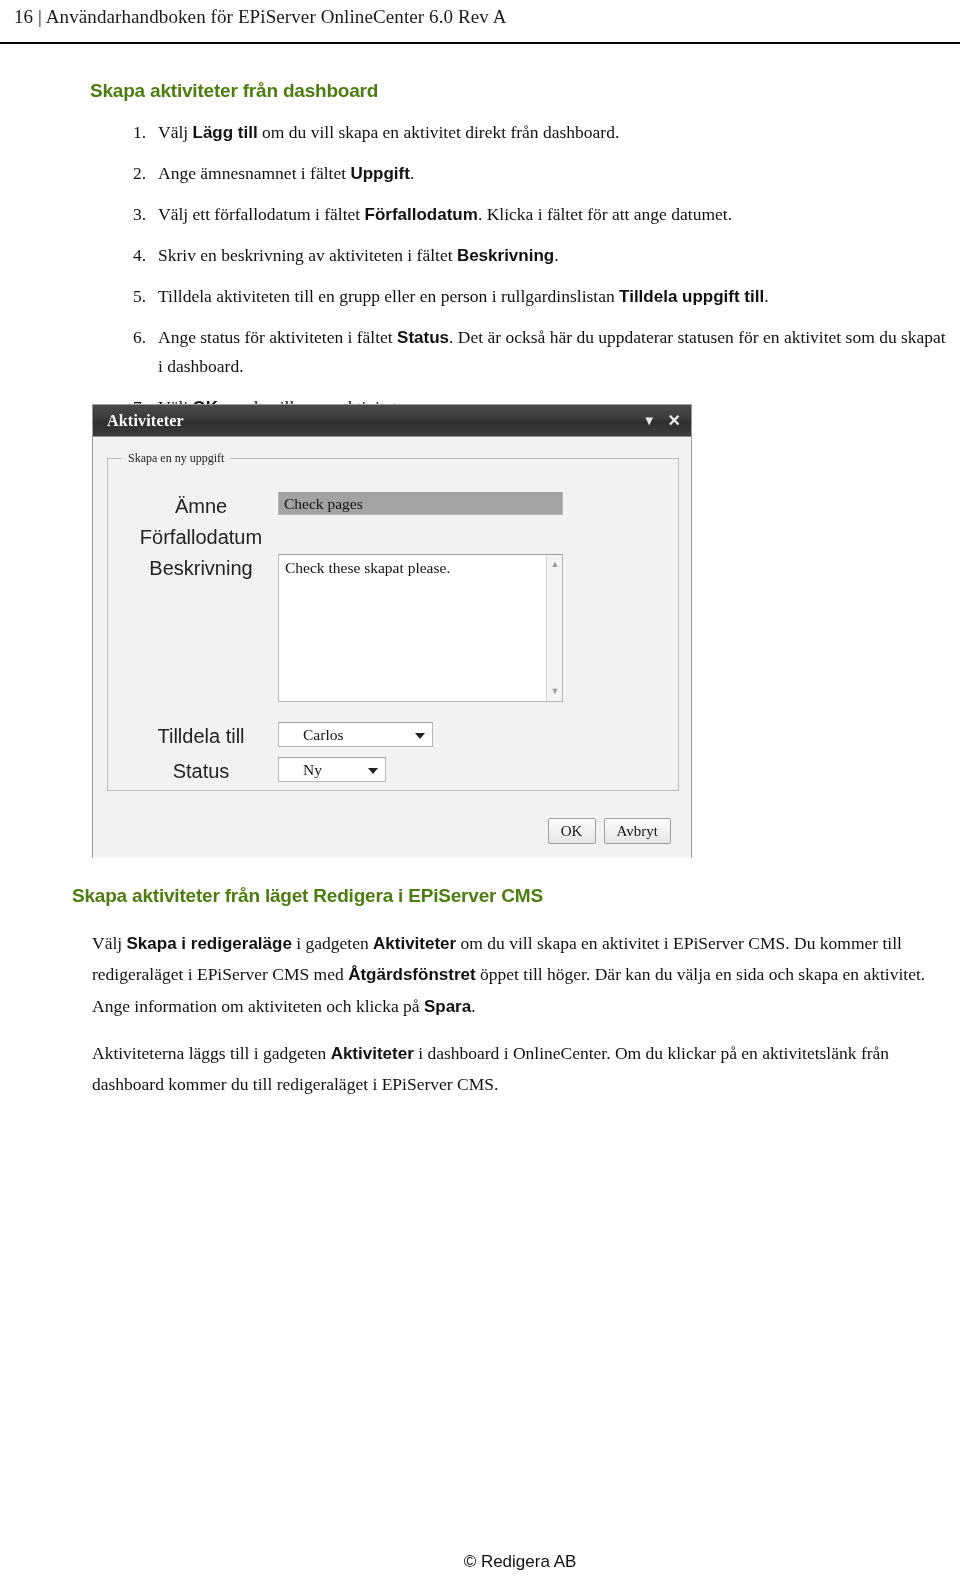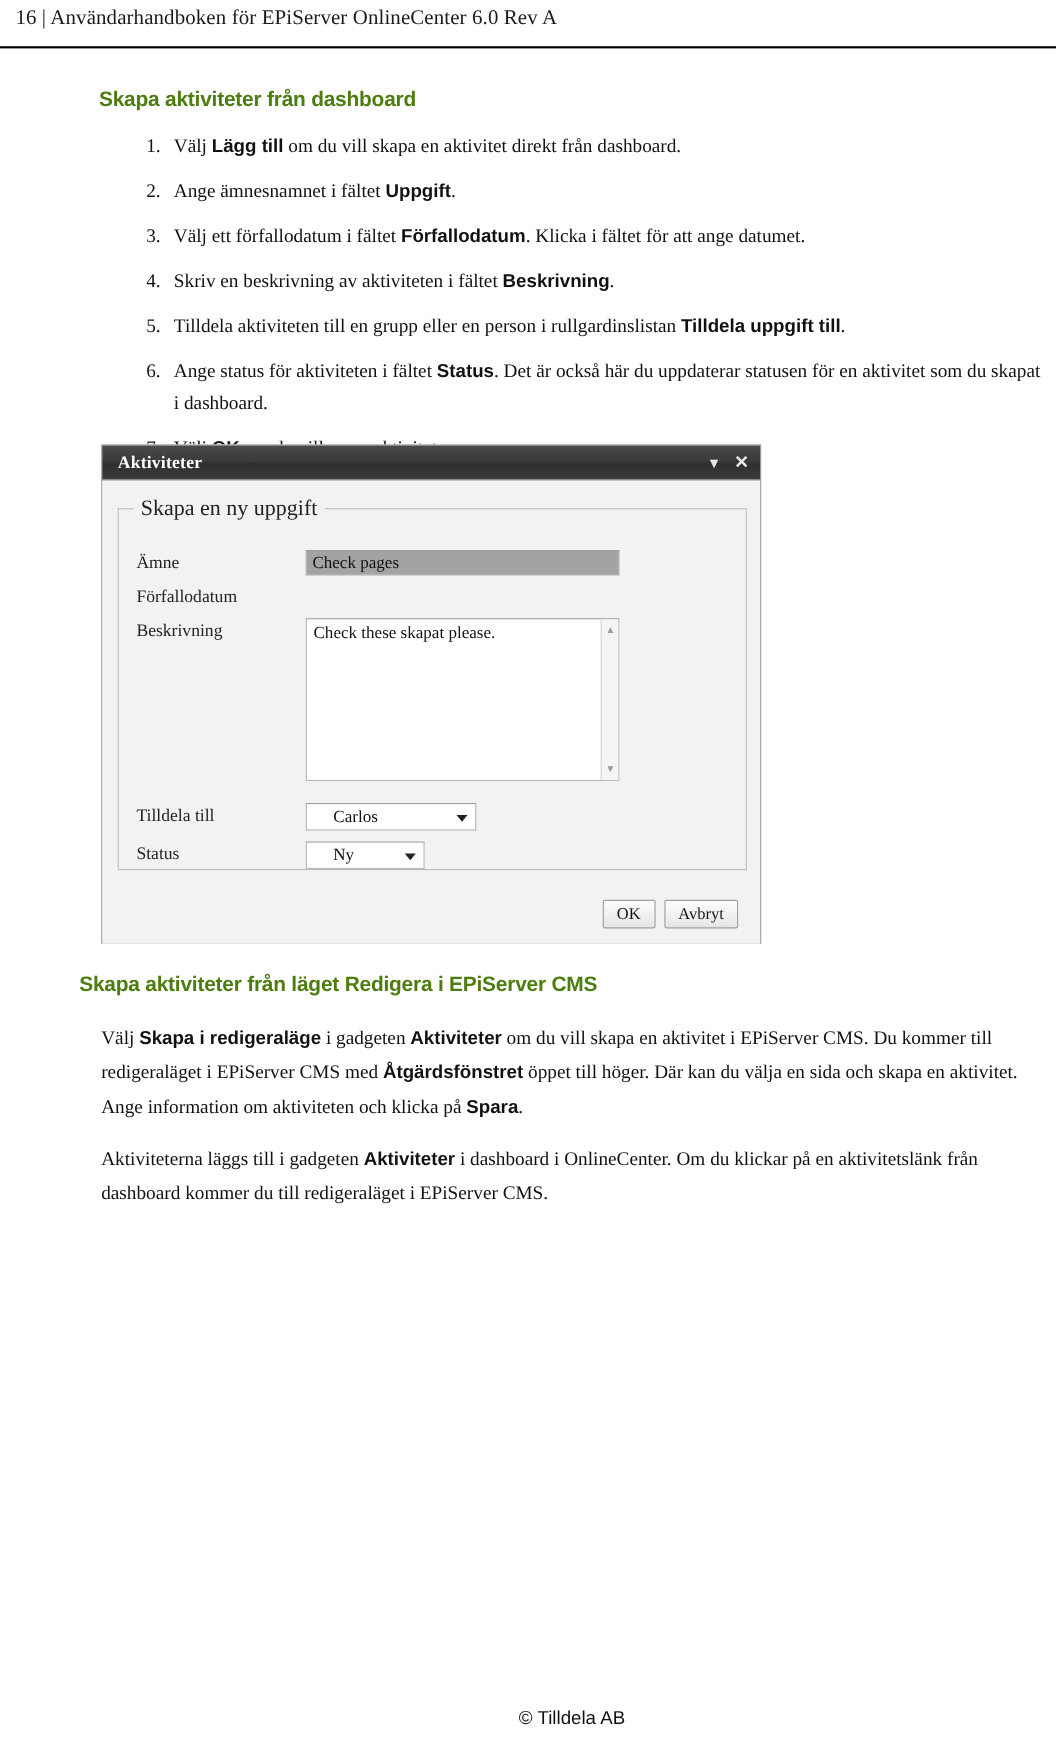--- a/index.html
+++ b/index.html
@@ -126,36 +126,37 @@
     height: 340px;
     margin: 0;
     padding: 0;
     border: 1px solid #bdbdbd;
     background: transparent;
   }
   fieldset.group > legend {
     margin-left: 14px;
     padding: 0 6px;
     font-family: "Liberation Serif", serif;
-    font-size: 20px;
+    font-size: 12px;
     color: #222;
   }
 
   .field-row {
     position: absolute;
     display: flex;
     align-items: flex-start;
     left: 16px;
   }
   .field-label {
     width: 154px;
-    font-family: Liberation Serif, serif;
-    font-size: 16px;
+    font-family: Liberation Sans, sans-serif;
+    font-size: 20px;
     color: #222;
     padding-top: 3px;
+    text-align: center;
   }
   .text-input {
     width: 285px;
     height: 23px;
     background: #a3a3a3;
     border: 1px solid #b7b7b7;
     border-top-color: #9e9e9e;
     font-family: "Liberation Serif", serif;
     font-size: 15.5px;
     color: #111;
@@ -341,13 +342,13 @@
       <div class="btn">OK</div>
       <div class="btn">Avbryt</div>
     </div>
   </div>
 </div>
 
 <h2 class="section-heading" id="heading-2">Skapa aktiviteter från läget Redigera i EPiServer CMS</h2>
 <p class="body-text" id="para-1">Välj <b>Skapa i redigeraläge</b> i gadgeten <b>Aktiviteter</b> om du vill skapa en aktivitet i EPiServer CMS. Du kommer till redigeraläget i EPiServer CMS med <b>Åtgärdsfönstret</b> öppet till höger. Där kan du välja en sida och skapa en aktivitet. Ange information om aktiviteten och klicka på <b>Spara</b>.</p>
 <p class="body-text" id="para-2">Aktiviteterna läggs till i gadgeten <b>Aktiviteter</b> i dashboard i OnlineCenter. Om du klickar på en aktivitetslänk från dashboard kommer du till redigeraläget i EPiServer CMS.</p>
 
-<div class="page-footer">© Tilldela AB</div>
+<div class="page-footer">© Redigera AB</div>
 
 </body></html>

